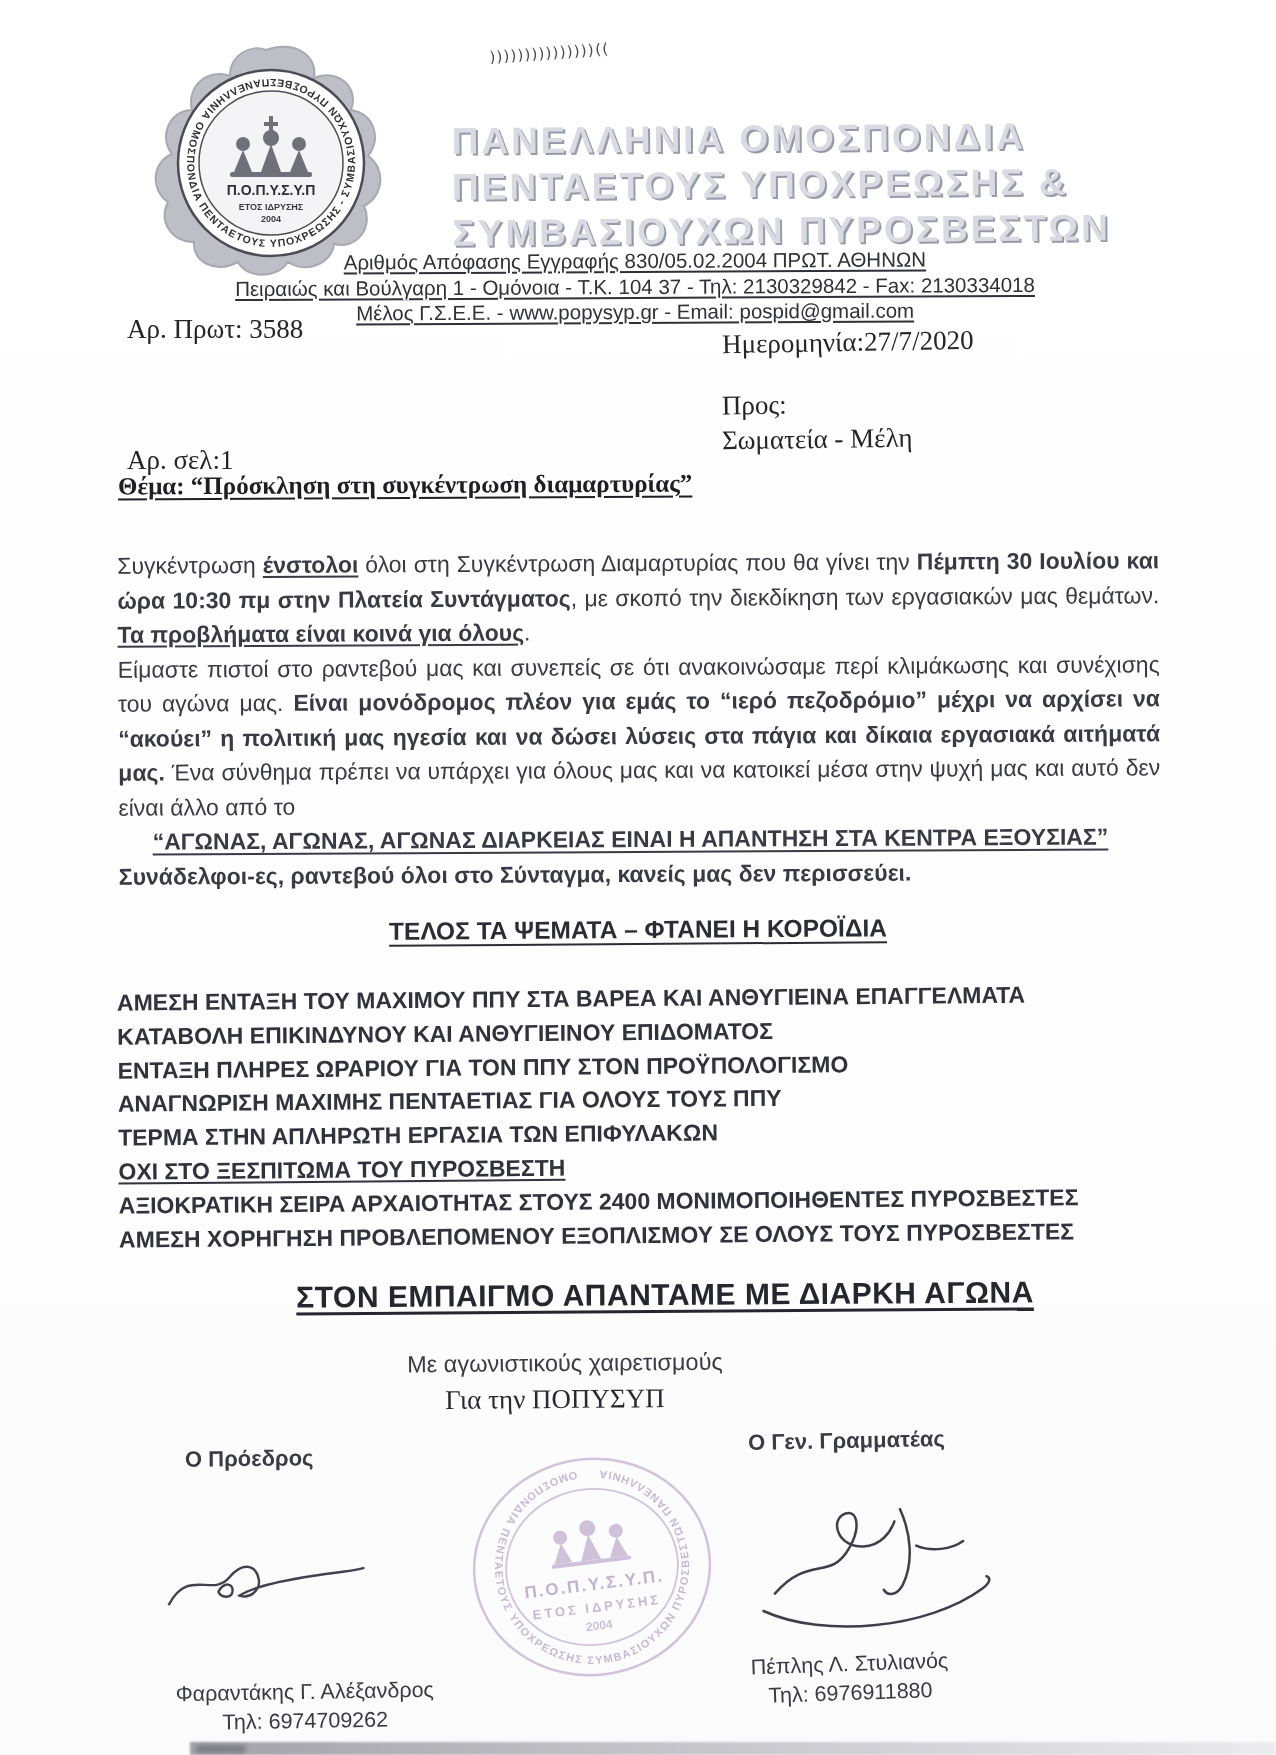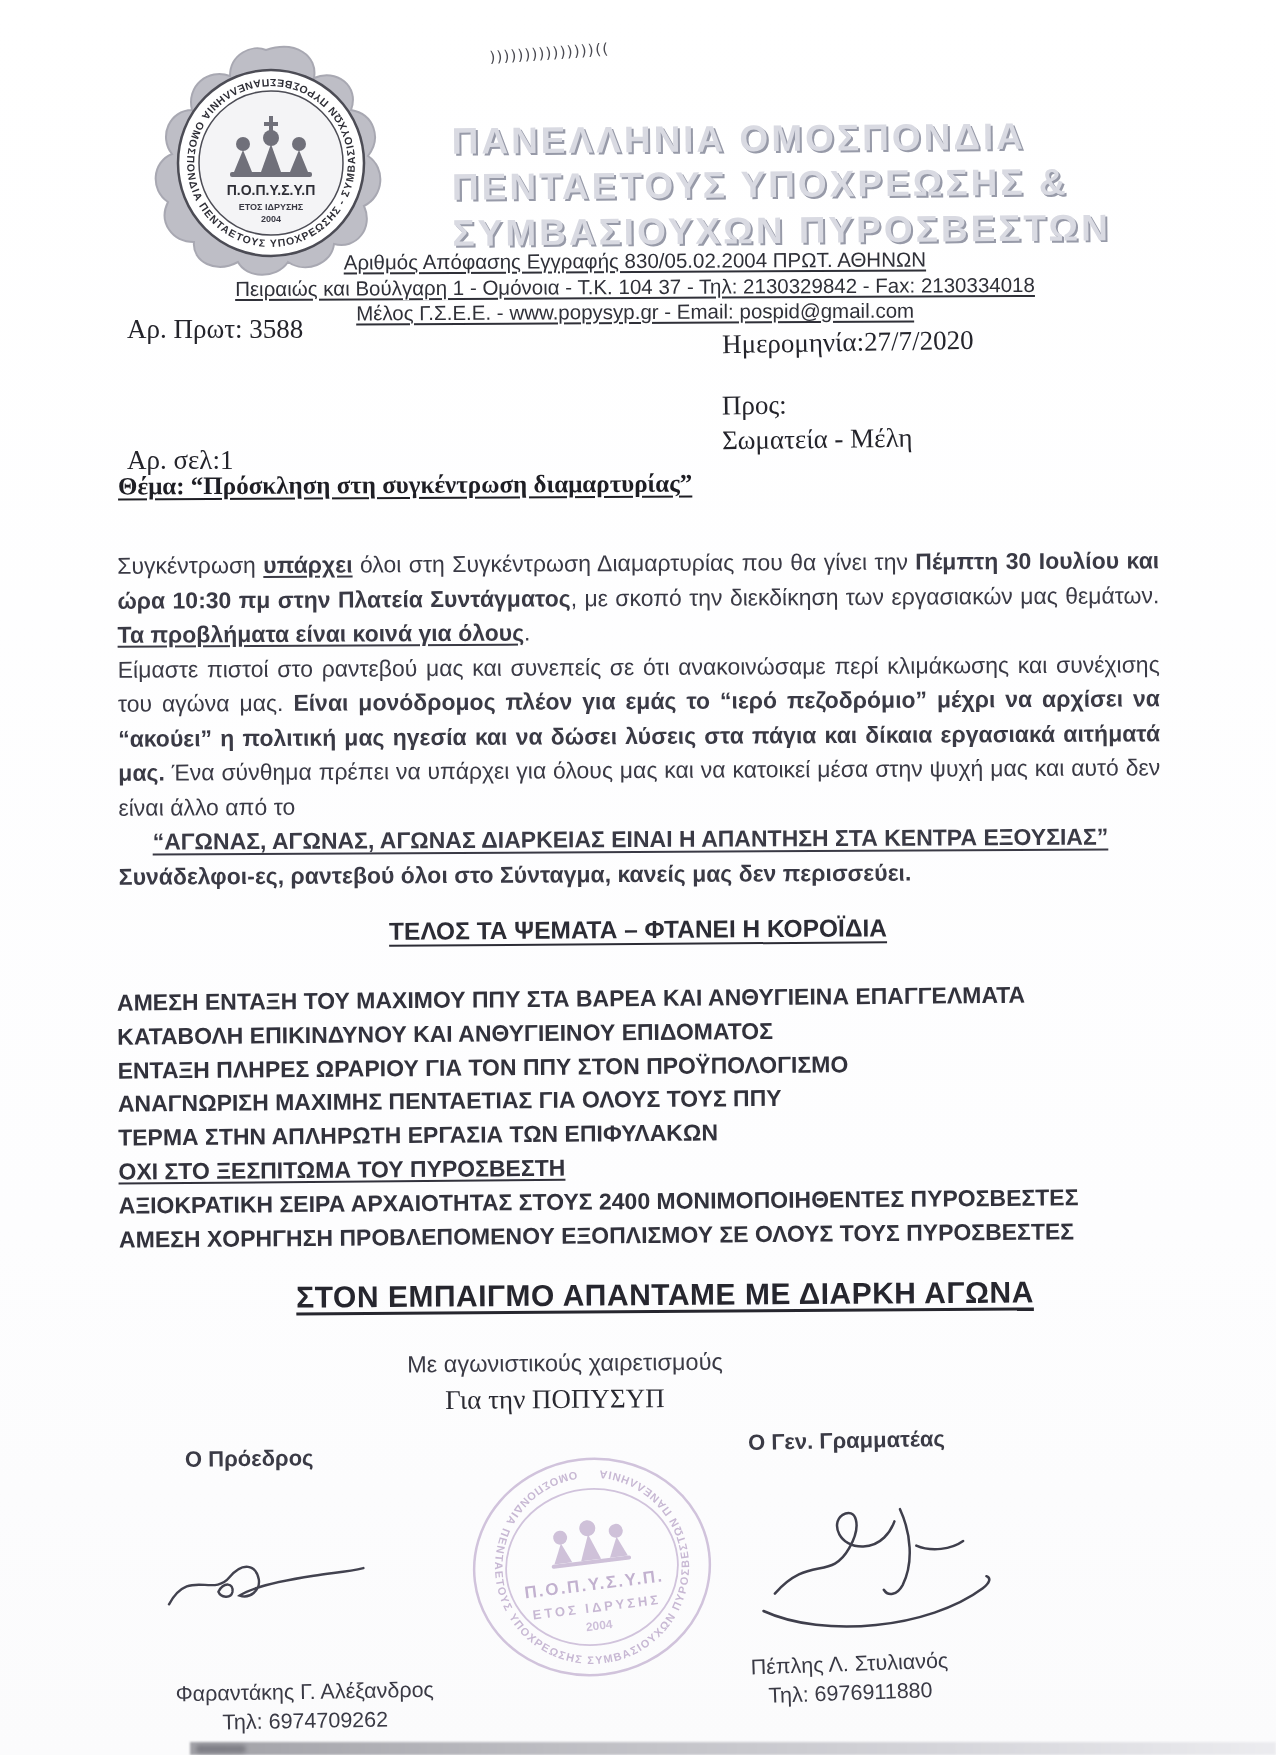--- a/index.html
+++ b/index.html
@@ -145,21 +145,21 @@
 
   <div class="abs serif meta m-prot">Αρ. Πρωτ: 3588</div>
   <div class="abs serif meta m-date">Ημερομηνία:27/7/2020</div>
   <div class="abs serif meta m-page">Αρ. σελ:1</div>
   <div class="abs serif meta m-to">Προς:</div>
   <div class="abs serif meta m-tov">Σωματεία - Μέλη</div>
 
   <div class="abs serif subject">Θέμα: “Πρόσκληση στη συγκέντρωση διαμαρτυρίας”</div>
 
   <div class="abs bodytext">
-    <p><span>Συγκέντρωση </span><span class="b u">υπάρχει</span><span> όλοι στη Συγκέντρωση Διαμαρτυρίας που θα γίνει την </span><span class="b">Πέμπτη 30 Ιουλίου και ώρα 10:30 πμ στην Πλατεία Συντάγματος</span><span>, με σκοπό την διεκδίκηση των εργασιακών μας θεμάτων. </span><span class="b u">Τα προβλήματα είναι κοινά για όλους</span><span>.</span></p>
+    <p><span>Συγκέντρωση </span><span class="b u">ένστολοι</span><span> όλοι στη Συγκέντρωση Διαμαρτυρίας που θα γίνει την </span><span class="b">Πέμπτη 30 Ιουλίου και ώρα 10:30 πμ στην Πλατεία Συντάγματος</span><span>, με σκοπό την διεκδίκηση των εργασιακών μας θεμάτων. </span><span class="b u">Τα προβλήματα είναι κοινά για όλους</span><span>.</span></p>
     <p><span>Είμαστε πιστοί στο ραντεβού μας και συνεπείς σε ότι ανακοινώσαμε περί κλιμάκωσης και συνέχισης του αγώνα μας. </span><span class="b">Είναι μονόδρομος πλέον για εμάς το “ιερό πεζοδρόμιο” μέχρι να αρχίσει να “ακούει” η πολιτική μας ηγεσία και να δώσει λύσεις στα πάγια και δίκαια εργασιακά αιτήματά μας. </span><span>Ένα σύνθημα πρέπει να υπάρχει για όλους μας και να κατοικεί μέσα στην ψυχή μας και αυτό δεν είναι άλλο από το</span></p>
     <p class="slogan">“ΑΓΩΝΑΣ, ΑΓΩΝΑΣ, ΑΓΩΝΑΣ ΔΙΑΡΚΕΙΑΣ ΕΙΝΑΙ Η ΑΠΑΝΤΗΣΗ ΣΤΑ ΚΕΝΤΡΑ ΕΞΟΥΣΙΑΣ”</p>
     <p class="callout">Συνάδελφοι-ες, ραντεβού όλοι στο Σύνταγμα, κανείς μας δεν περισσεύει.</p>
   </div>
 
   <div class="abs heading1">
     <span>ΤΕΛΟΣ ΤΑ ΨΕΜΑΤΑ – ΦΤΑΝΕΙ Η ΚΟΡΟΪΔΙΑ</span>
   </div>
 
   <div class="abs demands">

